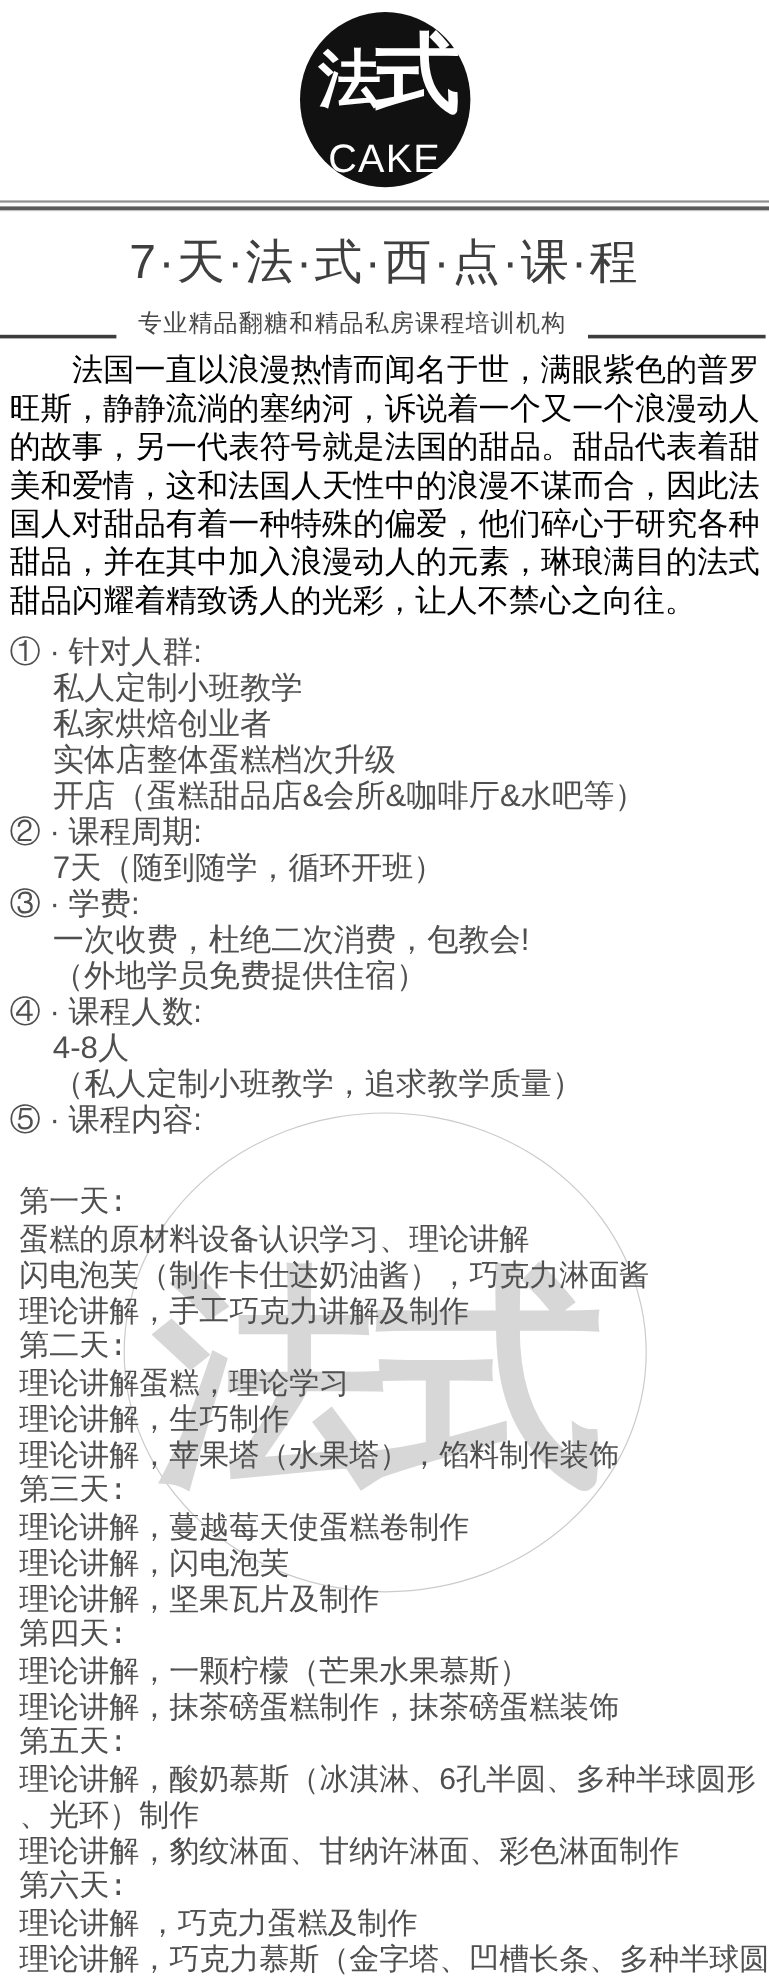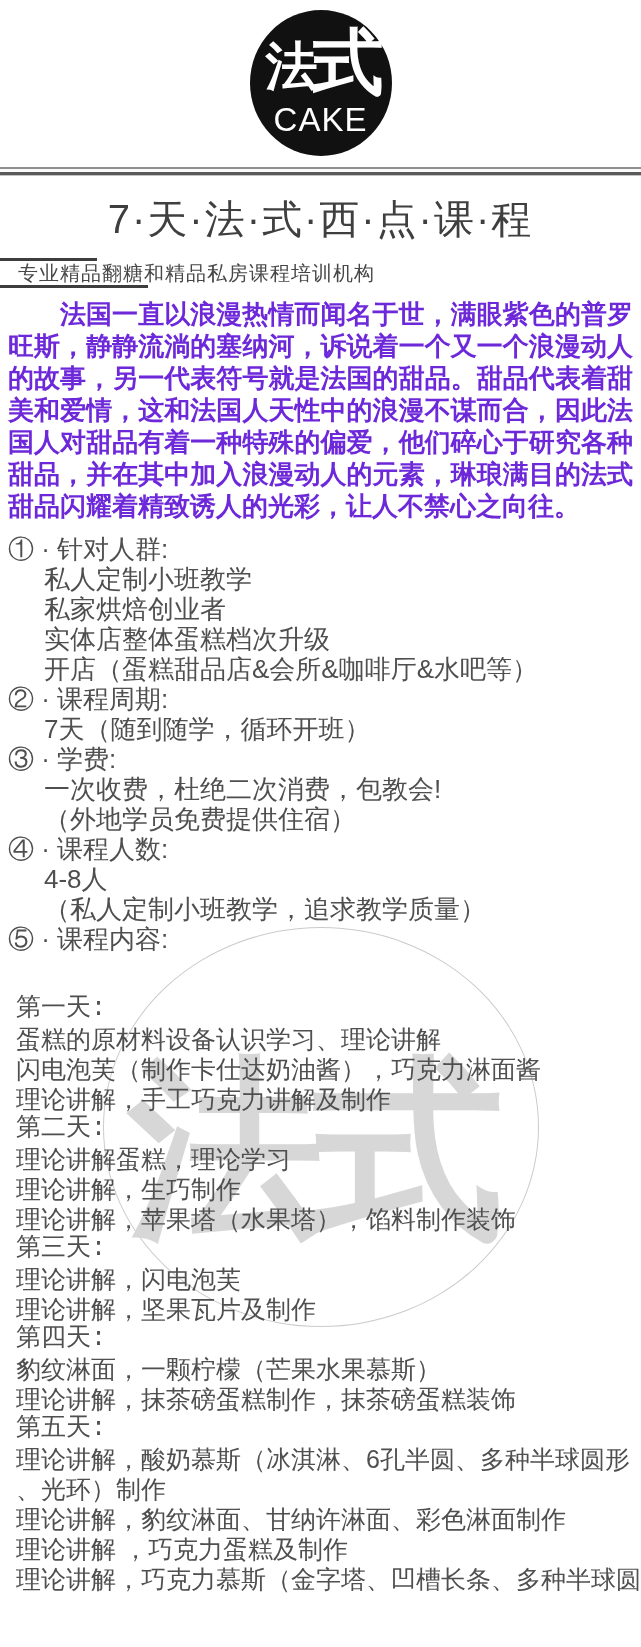--- a/index.html
+++ b/index.html
@@ -30,56 +30,56 @@
   .logo{
     position:relative;
     width:142px;height:146px;
     margin:10px auto 0 auto;
     background:#111111;border-radius:50%;
     color:#ffffff;
   }
   .logo .zh-fa{position:absolute;left:16px;top:30px;font-size:52px;line-height:1;font-weight:600;}
   .logo .zh-shi{position:absolute;left:62px;top:16px;font-size:72px;line-height:1;font-weight:600;}
   .logo .latin{
-    position:absolute;left:0;right:0;bottom:20px;
+    position:absolute;left:0;right:0;bottom:8px;
     text-align:center;font-size:33px;line-height:1;
     font-weight:400;letter-spacing:1px;
   }
   
   .divider{margin-top:11px;}
   .divider .l1{height:2px;background:#8f8f8f;}
   .divider .l2{height:3px;background:#fbfbfb;}
   .divider .l3{height:3px;background:#5a5a5a;}
   .divider .l4{height:1px;background:#c4c4c4;}
   
   .title{
     margin-top:20px;
     text-align:center;
     font-size:40px;line-height:46px;
     font-weight:200;letter-spacing:2px;
     color:#3f3f3f;white-space:nowrap;
   }
   .subtitle-row{
     margin-top:16px;
-    display:flex;align-items:flex-start;flex-direction:column;
+    display:flex;align-items:flex-end;
   }
   .rule{height:3px;background:#3d3d3d;flex:0 0 auto;}
   .rule-left{width:97px;}
   .rule-right{width:148px;}
   .subtitle{
     margin:0 18px;
     font-size:20px;line-height:24px;font-weight:400;
     letter-spacing:1px;color:#474747;white-space:nowrap;
   }
   
   .intro{
     margin:10px 8px 0 8px;
-    font-size:26px;line-height:32px;font-weight:700;
+    font-size:26px;line-height:32px;font-weight:400;
     text-align:justify;text-indent:2em;
-    color:#6d28d9;
+    color:#000000;
   }
   
   .sections{
     margin:12px 8px 0 8px;
     font-size:26px;line-height:30px;font-weight:300;
   }
   .sec-header{white-space:nowrap;}
   .sec-item{padding-left:36px;white-space:nowrap;}
   
   .days{
@@ -165,38 +165,40 @@
 
       <div>
         <div class="day-header">第二天:</div>
         <div class="day-line">理论讲解蛋糕，理论学习</div>
         <div class="day-line">理论讲解，生巧制作</div>
         <div class="day-line">理论讲解，苹果塔（水果塔），馅料制作装饰</div>
       </div>
 
       <div>
         <div class="day-header">第三天:</div>
+        <div class="day-line">理论讲解，蔓越莓天使蛋糕卷制作</div>
         <div class="day-line">理论讲解，闪电泡芙</div>
         <div class="day-line">理论讲解，坚果瓦片及制作</div>
       </div>
 
       <div>
         <div class="day-header">第四天:</div>
-        <div class="day-line">豹纹淋面，一颗柠檬（芒果水果慕斯）</div>
+        <div class="day-line">理论讲解，一颗柠檬（芒果水果慕斯）</div>
         <div class="day-line">理论讲解，抹茶磅蛋糕制作，抹茶磅蛋糕装饰</div>
       </div>
 
       <div>
         <div class="day-header">第五天:</div>
         <div class="day-line">理论讲解，酸奶慕斯（冰淇淋、6孔半圆、多种半球圆形</div>
         <div class="day-line">、光环）制作</div>
         <div class="day-line">理论讲解，豹纹淋面、甘纳许淋面、彩色淋面制作</div>
       </div>
 
       <div>
+        <div class="day-header">第六天:</div>
         <div class="day-line">理论讲解 ，巧克力蛋糕及制作</div>
         <div class="day-line">理论讲解，巧克力慕斯（金字塔、凹槽长条、多种半球圆</div>
       </div>
 
     </div>
 
   </div>
 </div>
 
 </body></html>

